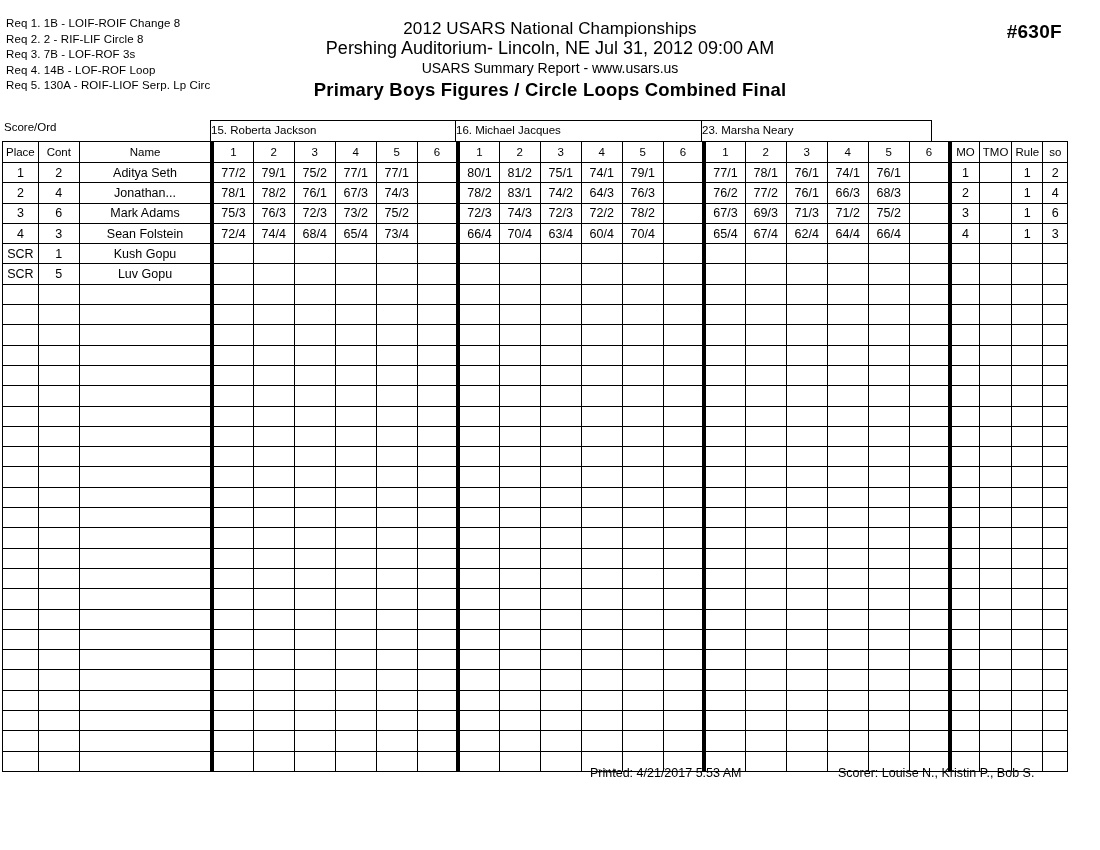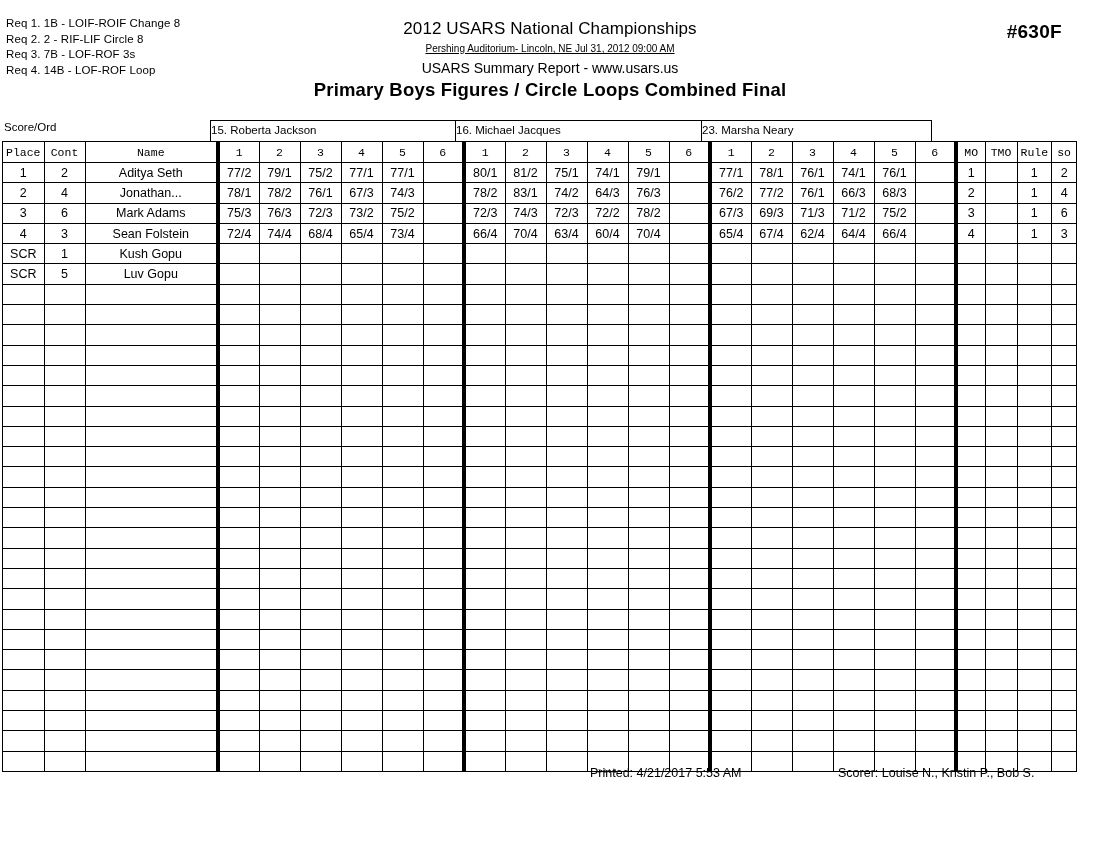--- a/index.html
+++ b/index.html
@@ -10,21 +10,21 @@
   }
   .page{position:relative;width:1100px;height:850px;}
 
   
   #req-block{position:absolute;left:6px;top:16px;width:250px;}
   .req-line{font-size:11.5px;line-height:15.5px;white-space:nowrap;letter-spacing:.1px;}
 
   
   #title-block{position:absolute;left:200px;top:18px;width:700px;text-align:center;}
   #event-title{font-size:17px;font-weight:normal;line-height:21px;letter-spacing:.1px;}
-  #venue-line{font-size:10px;line-height:19px;text-decoration:underline;}
+  #venue-line{font-size:18px;line-height:19px;}
   #class-title{font-size:18.5px;font-weight:bold;line-height:24px;letter-spacing:.2px;}
   #report-line{font-size:14px;line-height:20px;}
   #event-number{position:absolute;right:38px;top:21px;font-size:19px;font-weight:bold;letter-spacing:.3px;}
 
   
   #score-ord{position:absolute;left:4px;top:121px;font-size:11.5px;}
 
   
   .judge-box{position:absolute;top:120px;height:36px;border:1px solid #000;
              box-sizing:border-box;font-size:11.5px;line-height:19px;
@@ -35,21 +35,21 @@
         table-layout:fixed;background:#fff;}
   #grid td,#grid th{
     border:1px solid #000;box-sizing:border-box;
     height:20.3px;padding:0 3px;font-size:12.5px;font-weight:normal;
     text-align:center;vertical-align:middle;white-space:nowrap;overflow:hidden;
   }
   #grid th{font-size:11.5px;height:21px;}
   th.lft,td.lft{text-align:left;}
   
   .hv-l{border-left:4px solid #000 !important;}
-  .hdr-row th{border-bottom:1px solid #000;font-family:Liberation Mono, monospace;}
+  .hdr-row th{border-bottom:1px solid #000;}
   tr.top-sep td,tr.top-sep th{border-top:3px solid #000;}
   tr.med-sep td{border-bottom:4px solid #000;}
   .rowbold td{font-weight:bold;font-size:13px;}
   .rowbold td.lft{font-size:13.5px;margin-top:15px;}
 
   
   .c-place{width:34px;} .c-cont{width:41px;} .c-name{width:133px;}
   .c-j{width:41px;} .c-mo{width:29px;} .c-tmo{width:32px;}
   .c-rule{width:31px;} .c-so{width:25px;}
 
@@ -62,20 +62,21 @@
 </head>
 <body>
 
 <div class="page">
 
   <div id="req-block">
       <div class="req-line">Req  1.  1B - LOIF-ROIF Change 8</div>
       <div class="req-line">Req  2.  2 - RIF-LIF Circle 8</div>
       <div class="req-line">Req  3.  7B - LOF-ROF 3s</div>
       <div class="req-line">Req  4.  14B - LOF-ROF Loop</div>
+      <div class="req-line">Req  5.  130A - ROIF-LIOF Serp. Lp Circ</div>
     </div>
 
   <div id="title-block">
     <div id="event-title">2012 USARS National Championships</div>
     <div id="venue-line">Pershing Auditorium- Lincoln, NE  Jul 31, 2012  09:00 AM</div>
     <div id="report-line">USARS Summary Report - www.usars.us</div>
     <div id="class-title">Primary Boys Figures / Circle Loops Combined Final</div>
   </div>
   <div id="event-number">#630F</div>
 

